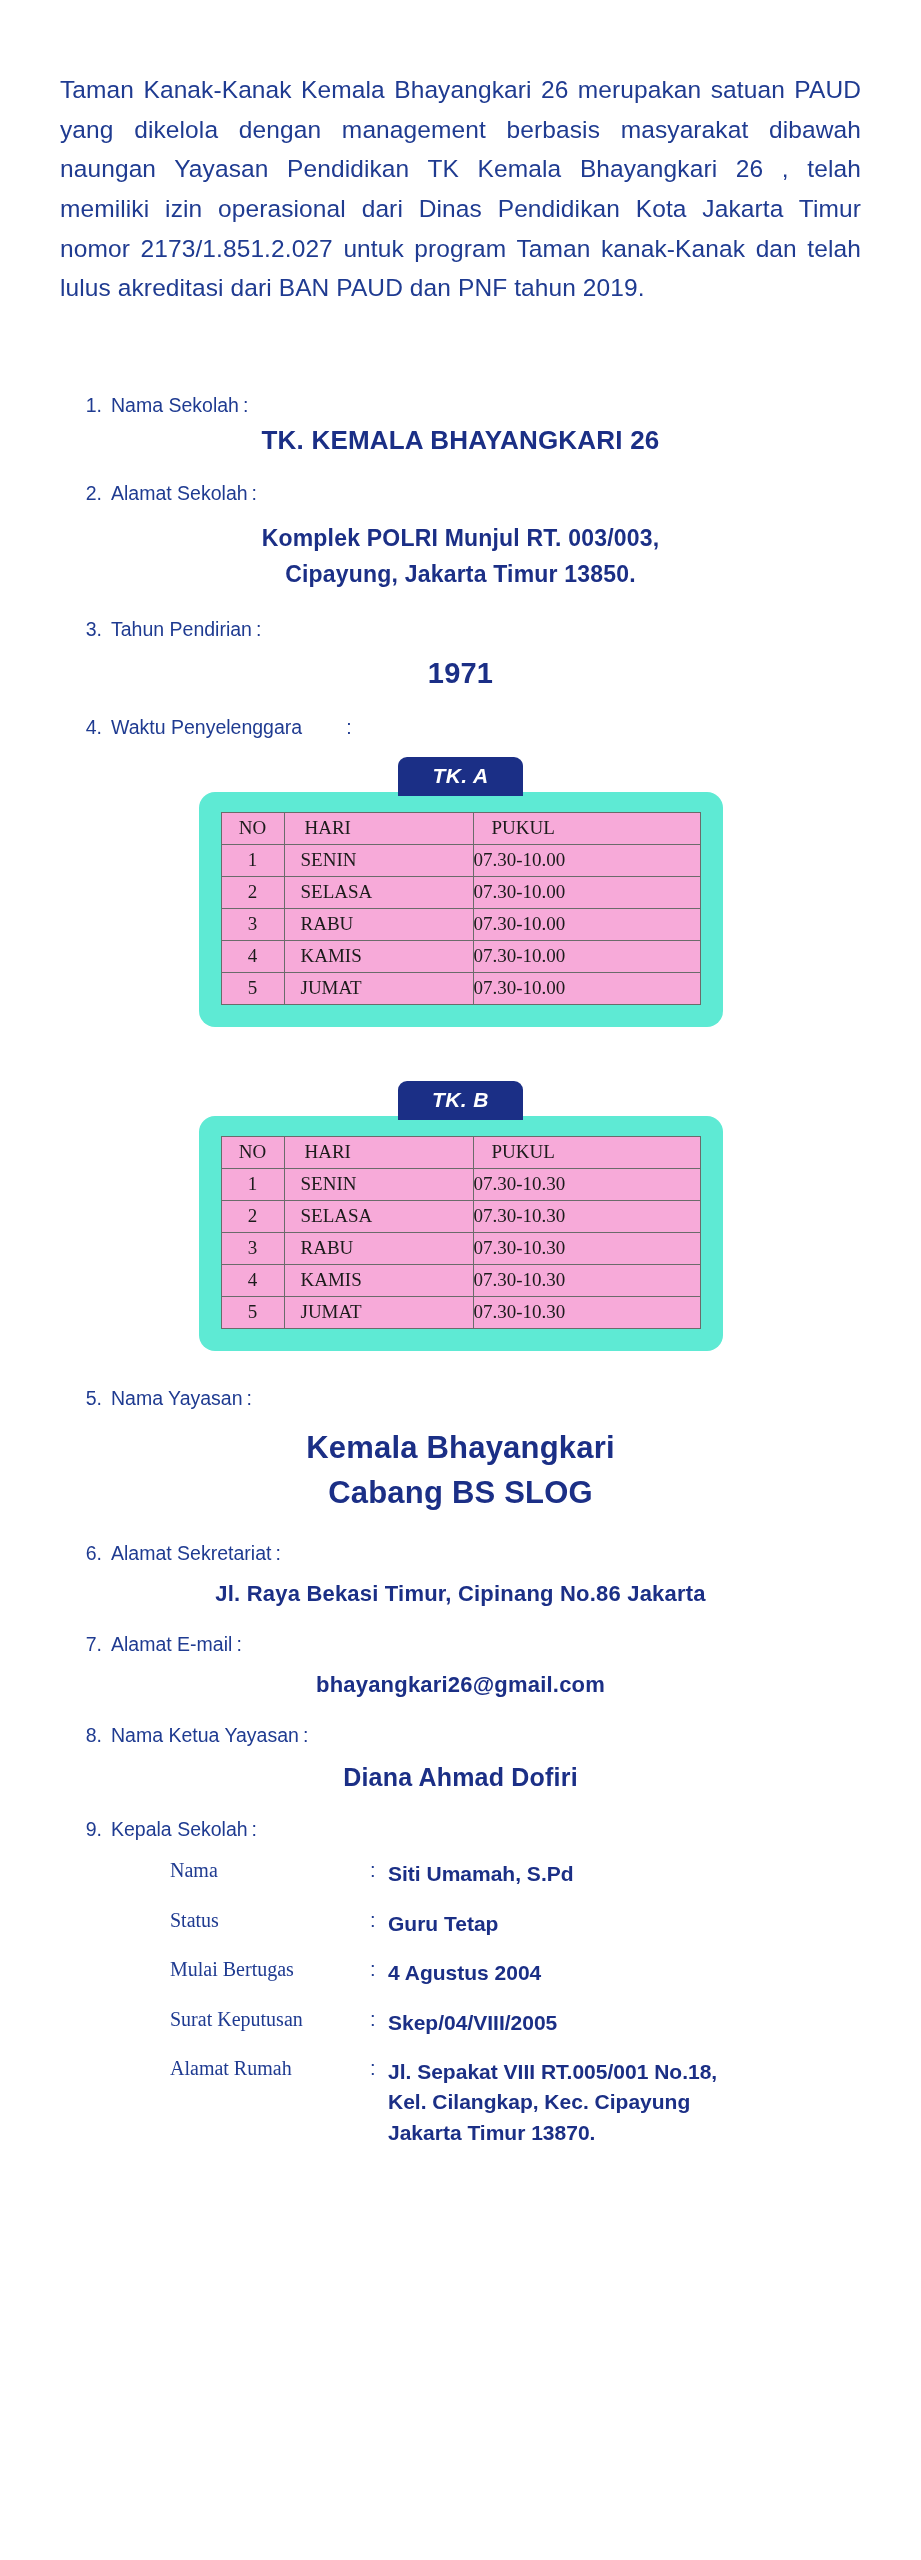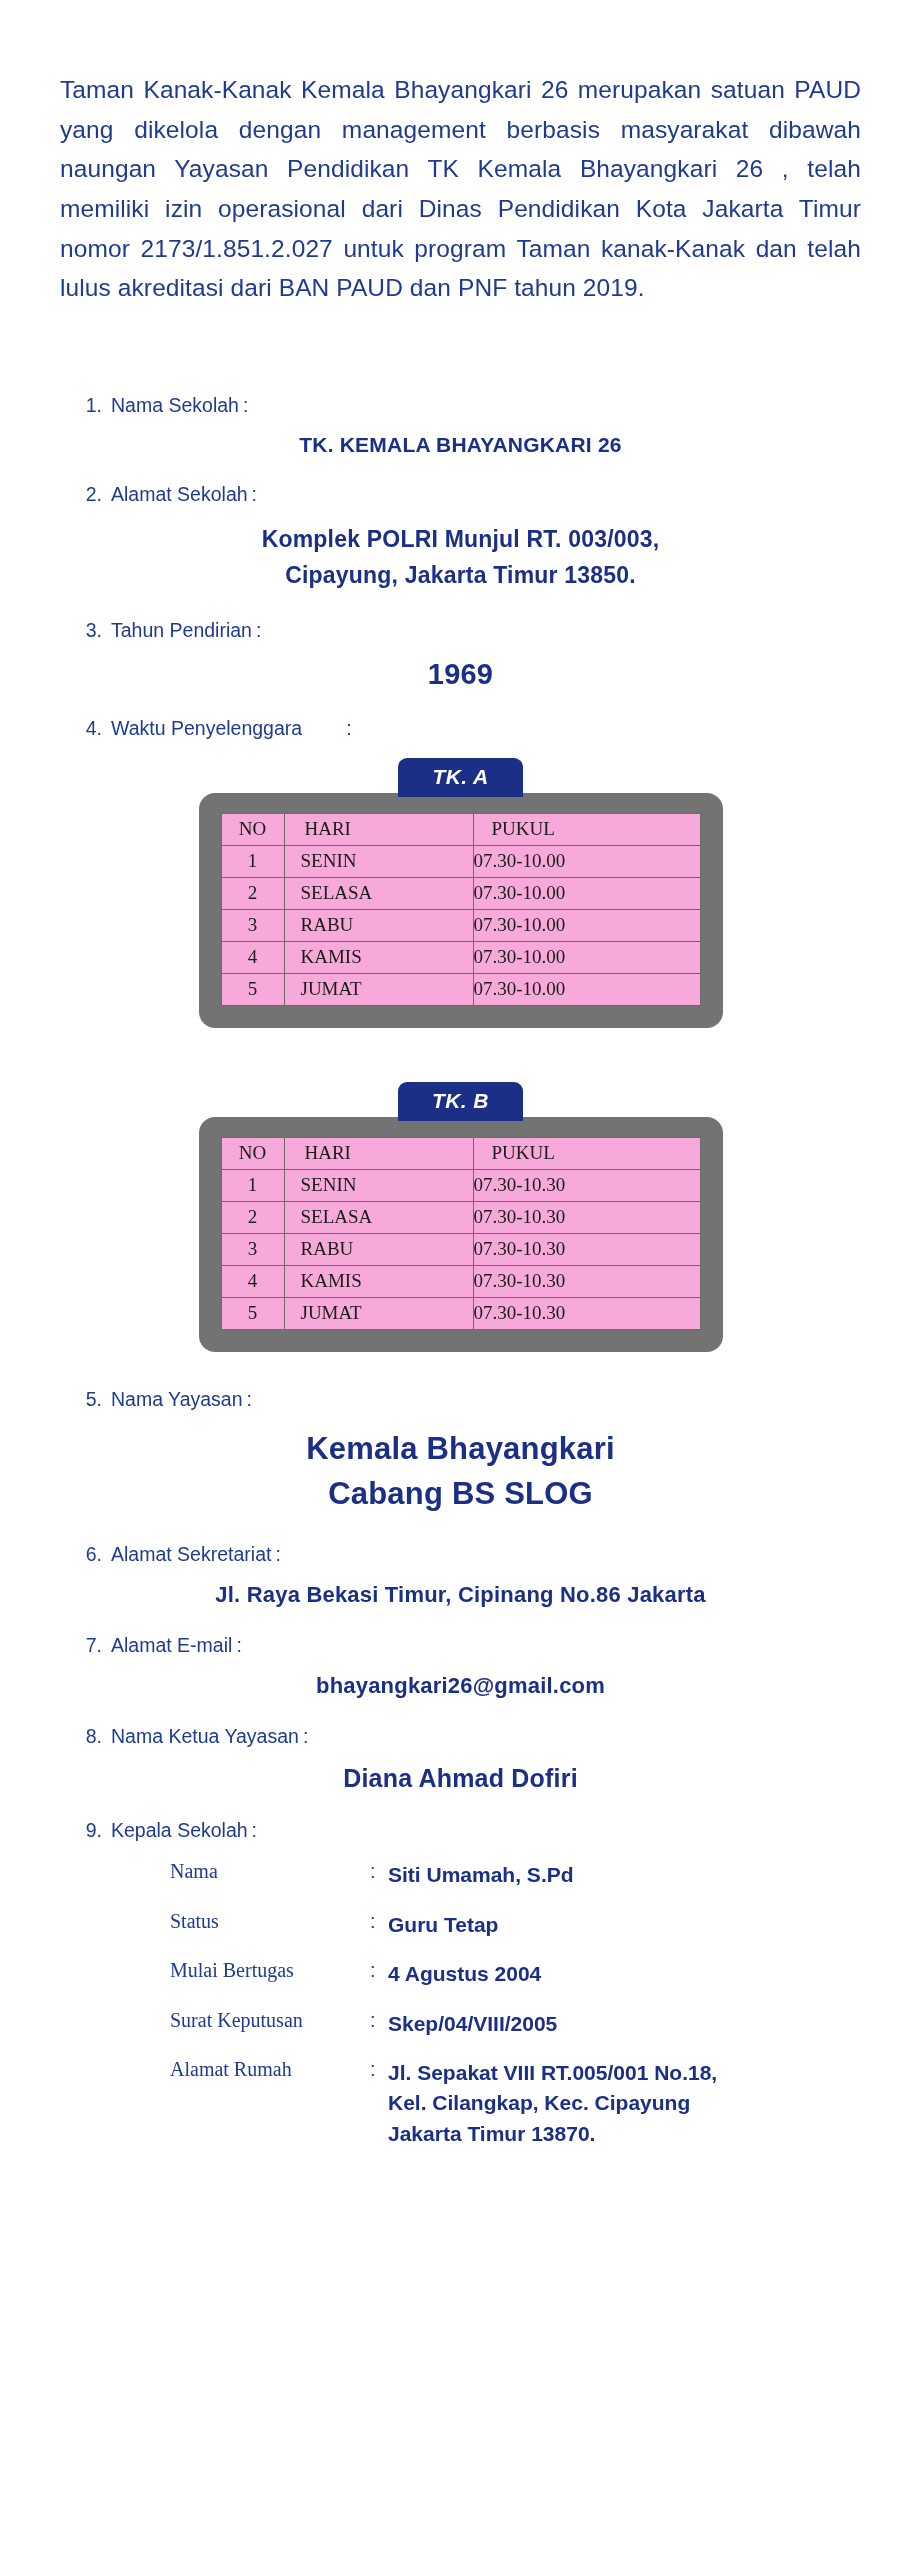--- a/index.html
+++ b/index.html
@@ -63,21 +63,21 @@
   }
 
   .value-center {
     text-align: center;
     font-weight: bold;
     color: #1b2f86;
     margin-top: 16px;
     margin-bottom: 26px;
     letter-spacing: 0.2px;
   }
-  .v-school { font-size: 21px; }
+  .v-school { font-size: 26px; margin-top: 8px; }
   .v-address { font-size: 23px; line-height: 1.55; }
   .v-year { font-size: 29px; }
   .v-foundation { font-size: 31px; line-height: 1.45; }
   .v-sekretariat { font-size: 22px; }
   .v-email { font-size: 22px; }
   .v-ketua { font-size: 25px; }
   .gap-md { height: 26px; }
 
   
   .schedule-block {
@@ -93,21 +93,21 @@
     font-weight: bold;
     font-size: 21px;
     padding: 7px 34px 8px 34px;
     border-radius: 9px 9px 0 0;
     letter-spacing: 0.4px;
     position: relative;
     z-index: 2;
     margin-bottom: -4px;
   }
   .sched-card {
-    background: #737373;
+    background: #5eead4;
     border-radius: 16px;
     padding: 20px 22px 22px 22px;
     box-sizing: border-box;
   }
   table.sched {
     border-collapse: collapse;
     background: #f7aad9;
     font-family: "Liberation Serif", serif;
     color: #1b1b1b;
   }
@@ -186,21 +186,21 @@
       <div>Cipayung, Jakarta Timur 13850.</div>
     </div>
   </div>
 
   <div class="item">
     <div class="item-head">
       <span class="item-num">3.</span>
       <span class="item-label">Tahun Pendirian</span>
       <span class="item-colon">:</span>
     </div>
-    <div class="value-center v-year">1969</div>
+    <div class="value-center v-year">1971</div>
   </div>
 
   <div class="item">
     <div class="item-head">
       <span class="item-num">4.</span>
       <span class="item-label">Waktu Penyelenggara</span>
       <span class="item-colon" style="margin-left:44px;">:</span>
     </div>
   </div>
 

